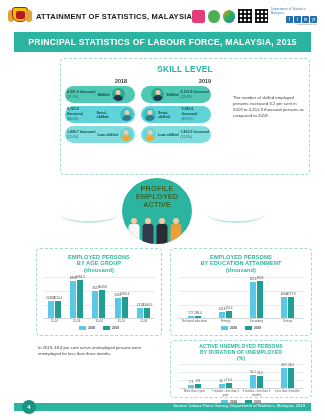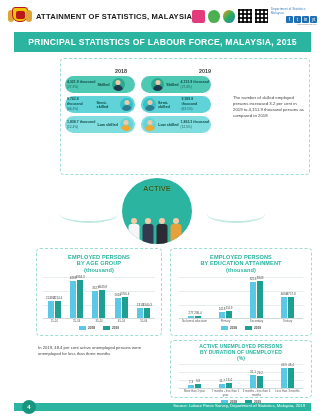--- a/index.html
+++ b/index.html
@@ -170,20 +170,21 @@
     </div>
   </div>
 </div>
 
 <div class="banner">
   <span>PRINCIPAL STATISTICS OF LABOUR FORCE, MALAYSIA, 2015</span>
 </div>
 
 <div class="skill-box">
   <div class="skill-title">
+    <div>SKILL LEVEL</div>
   </div>
   <div class="year-row">
     <div class="year-lbl y1">2018</div>
     <div class="year-lbl y2">2019</div>
   </div>
 
   <div class="srow">
     <div class="pill sk left">
       <div class="nums">
         <div class="v">4,021.9 thousand</div>
@@ -258,20 +259,22 @@
     </div>
   </div>
 
   <div class="note">The number of skilled employed persons increased 3.2 per cent in 2019 to 4,151.9 thousand persons as compared to 2018</div>
 </div>
 
 <div class="swoosh-l"></div>
 <div class="swoosh-r"></div>
 <div class="profile">
   <div class="ptxt">
+    <div>PROFILE</div>
+    <div>EMPLOYED</div>
     <div>ACTIVE</div>
   </div>
   <div class="people">
     <div class="pp pp1">
         <div class="t"></div>
         <div class="h"></div>
       </div>
     <div class="pp pp2">
         <div class="t"></div>
         <div class="h"></div>

